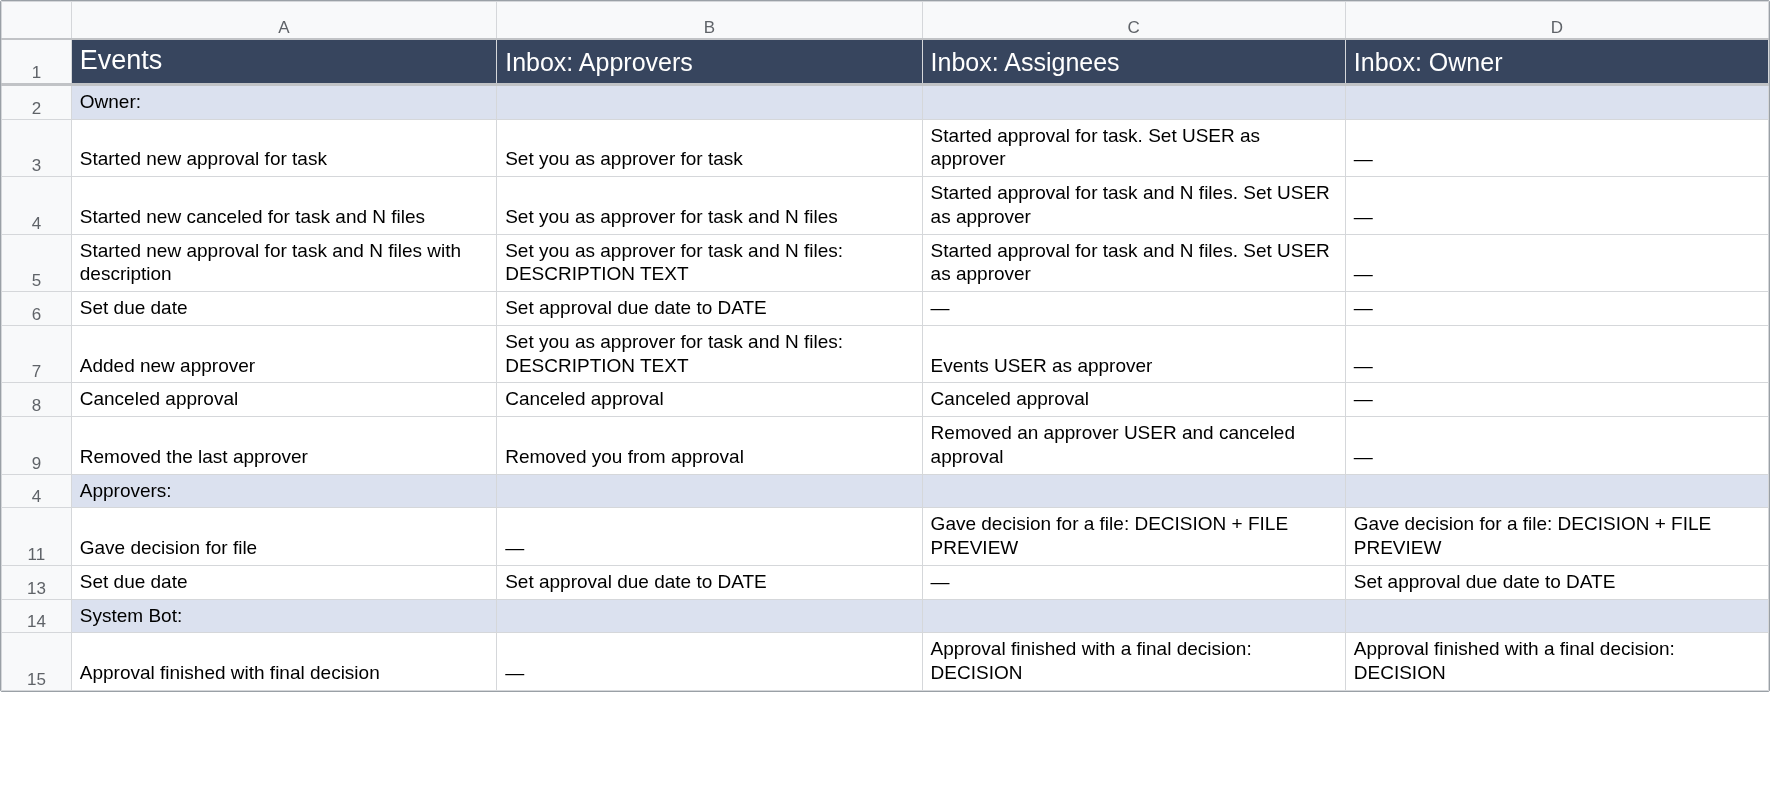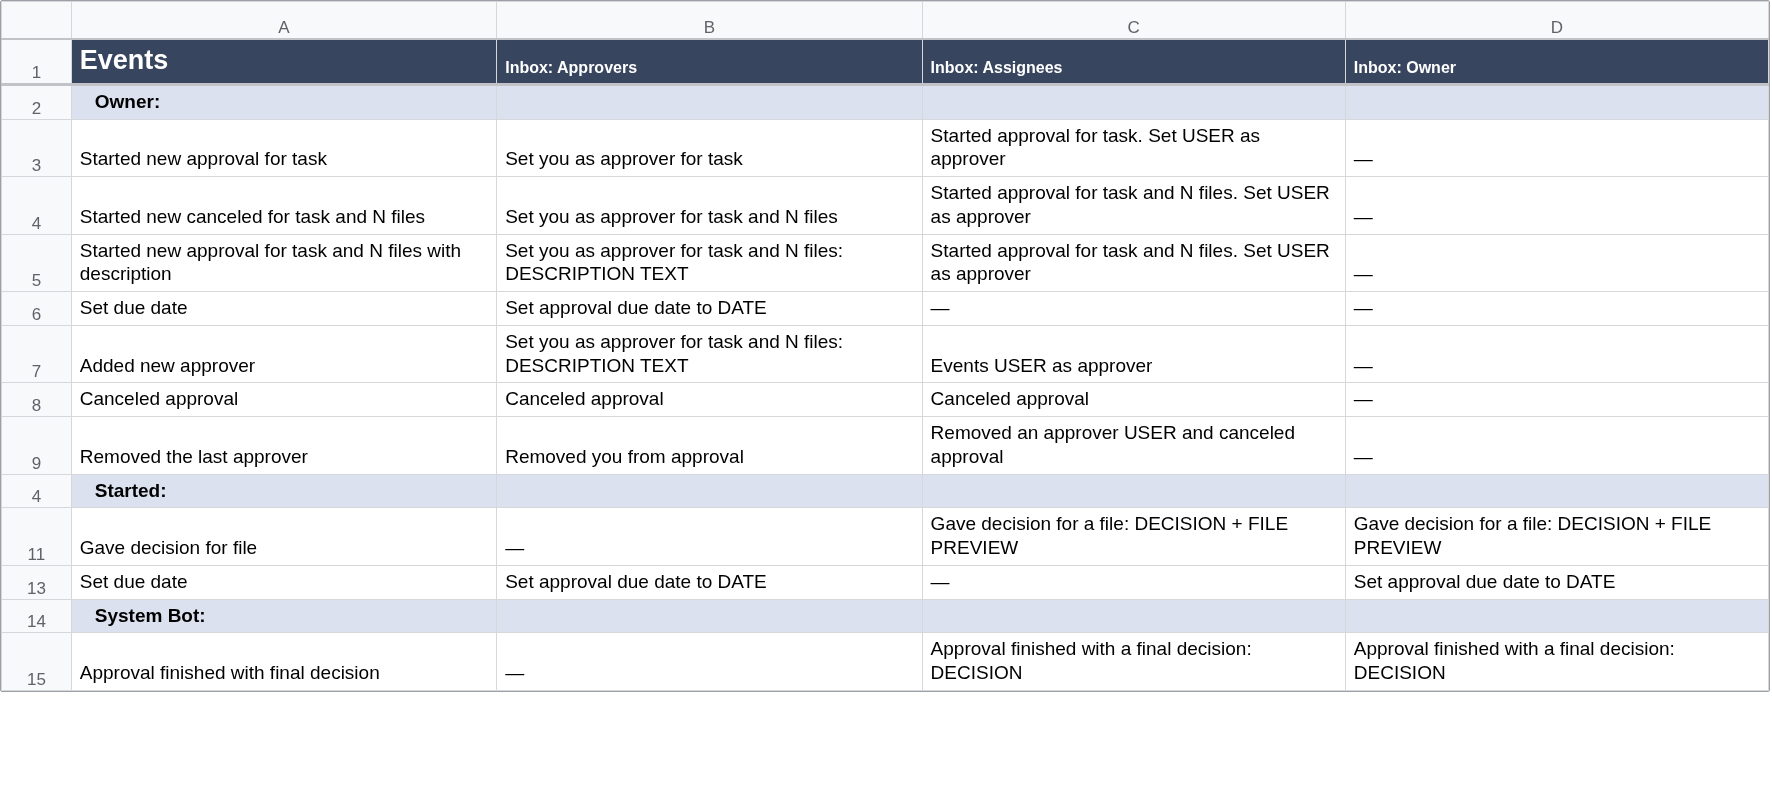--- a/index.html
+++ b/index.html
@@ -44,33 +44,32 @@
     font-size: 17px;
     user-select: none;
   }
   .corner {
     background: #f8f9fa;
   }
   
   tr.title-row td.cell {
     background: #37455e;
     color: #ffffff;
-    font-weight: 700;
+    font-weight: 400;
   }
   tr.title-row td.cell.colA .pad {
     font-size: 27px;
   }
   tr.title-row td.cell .pad {
-    font-size: 16px;
+    font-size: 25px;
   }
   
   tr.section-row td.cell {
     background: #dbe1ef;
-    font-weight: 700;
-    padding-left: 15px;
+    font-weight: 400;
   }
   .pad {
     padding: 4px 8px 5px 8px;
     line-height: 1.25;
     word-wrap: break-word;
     min-height: 20px;
   }
   
   col.c-row  { width: 62px; }
   col.c-a    { width: 378px; }
@@ -260,21 +259,21 @@
             <div class="pad">Removed an approver USER and canceled approval</div>
           </td>
         <td class="cell">
             <div class="pad">—</div>
           </td>
       </tr>
 
       <tr class="section-row">
         <td class="rownum">4</td>
         <td class="cell colA-border-right">
-            <div class="pad">Started:</div>
+            <div class="pad">Approvers:</div>
           </td>
         <td class="cell">
             <div class="pad"></div>
           </td>
         <td class="cell">
             <div class="pad"></div>
           </td>
         <td class="cell">
             <div class="pad"></div>
           </td>

